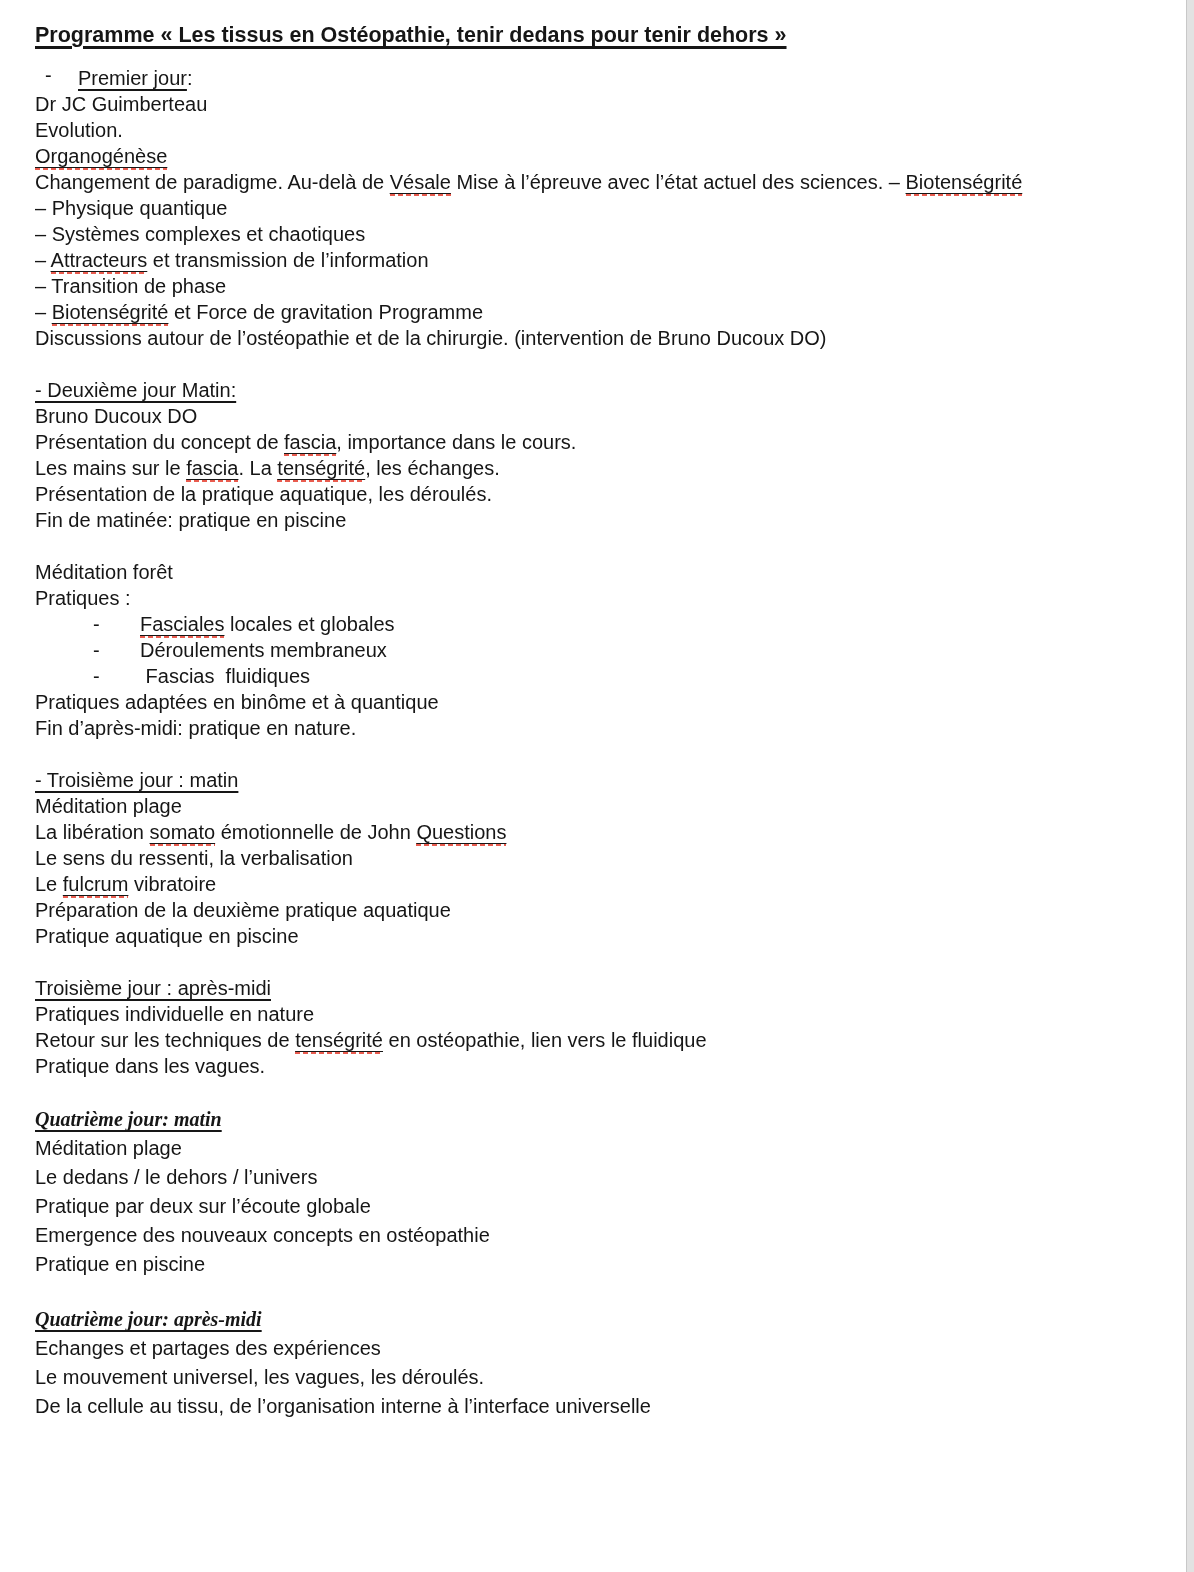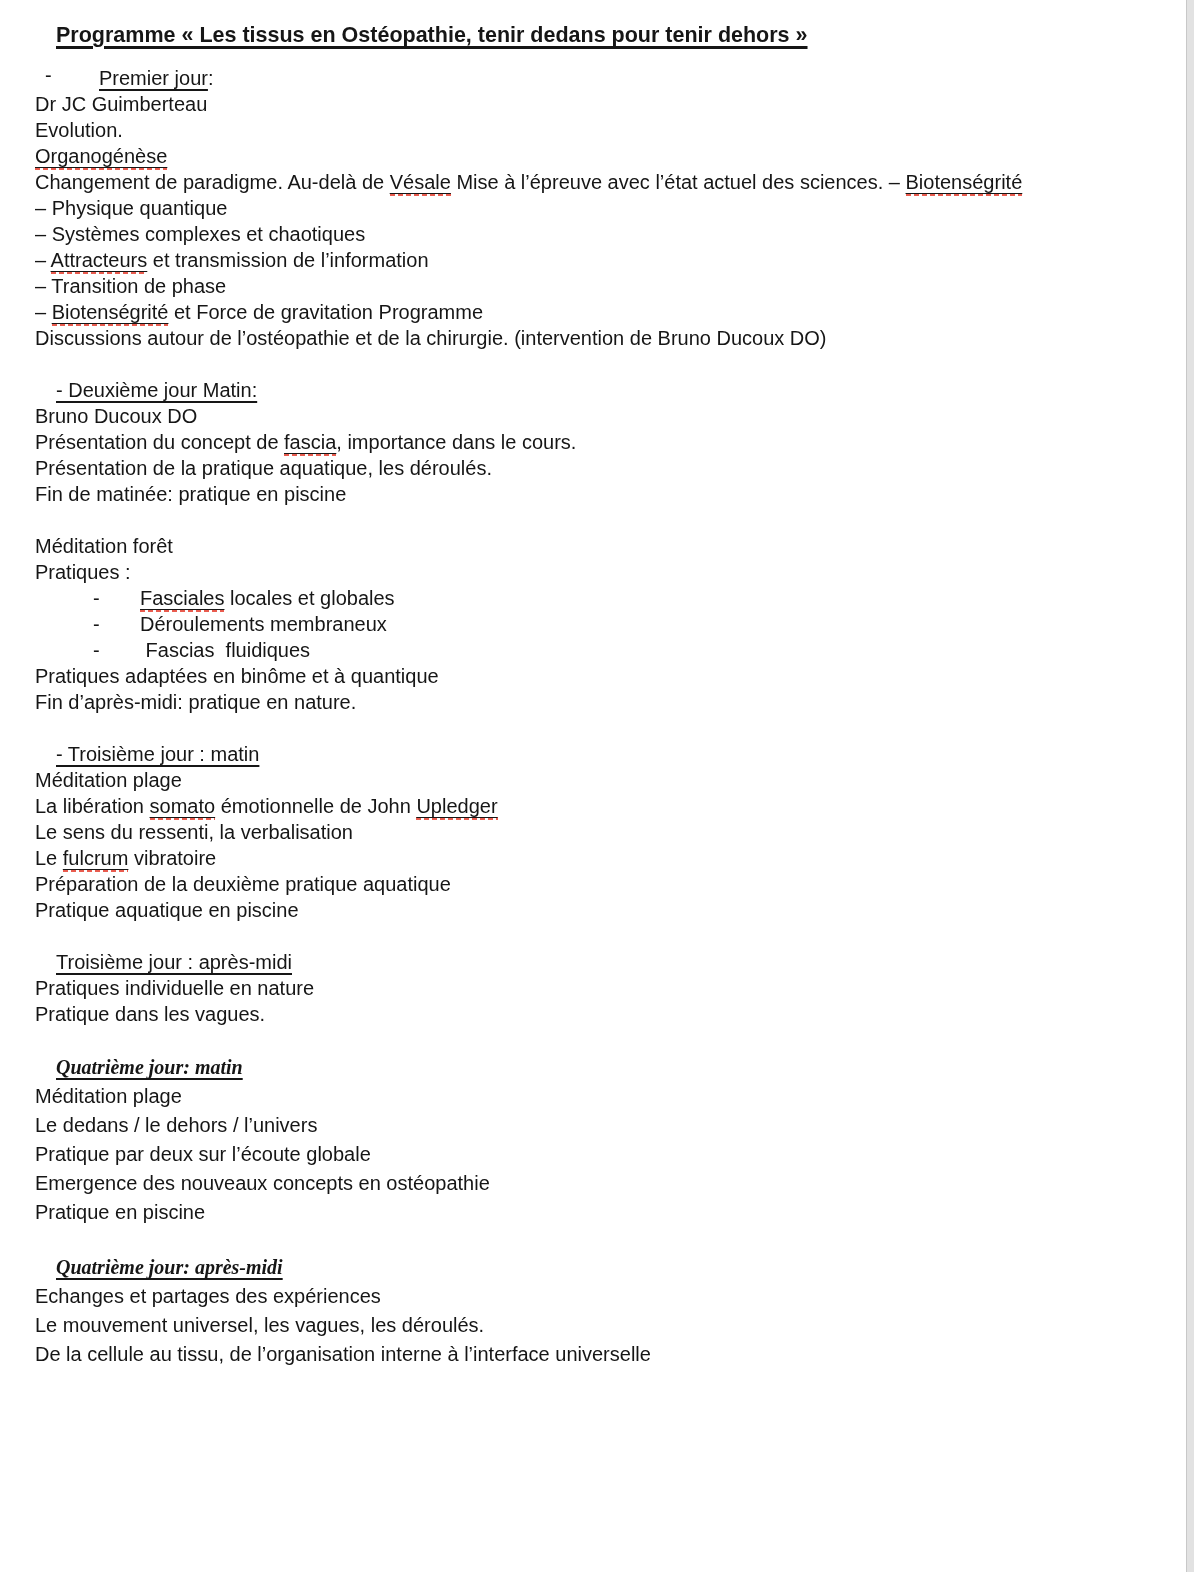--- a/index.html
+++ b/index.html
@@ -35,21 +35,20 @@
     font-weight: 700;
     font-style: italic;
     font-size: 20px;
   }
   .hs .u { text-decoration-thickness: 2px; }
   .u {
     text-decoration: underline;
     text-decoration-color: var(--txt, #161616);
     text-decoration-thickness: 1.6px;
     text-underline-offset: 4px;
-    margin-left: 21px;
   }
   .li1 { padding-left: 43px; position: relative; }
   .li1 .dash { position: absolute; left: 10px; top: -3px; }
   .li2 { padding-left: 105px; position: relative; }
   .li2 .dash { position: absolute; left: 58px; }
   
   .sp {
     text-decoration: underline;
     text-decoration-color: var(--txt, #161616);
     text-decoration-thickness: 1.4px;
@@ -84,41 +83,43 @@
     <div class="line text"><span>– Physique quantique</span></div>
     <div class="line text"><span>– Systèmes complexes et chaotiques</span></div>
     <div class="line text"><span>– </span><span class="sp">Attracteurs</span><span> et transmission de l’information</span></div>
     <div class="line text"><span>– Transition de phase</span></div>
     <div class="line text"><span>– </span><span class="sp">Biotenségrité</span><span> et Force de gravitation Programme</span></div>
     <div class="line text"><span>Discussions autour de l’ostéopathie et de la chirurgie. (intervention de Bruno Ducoux DO)</span></div>
     <div class="line blank"></div>
     <div class="line hu"><span class="u">- Deuxième jour Matin:</span></div>
     <div class="line text"><span>Bruno Ducoux DO</span></div>
     <div class="line text"><span>Présentation du concept de </span><span class="sp">fascia</span><span>, importance dans le cours.</span></div>
+    <div class="line text"><span>Les mains sur le </span><span class="sp">fascia</span><span>. La </span><span class="sp">tenségrité</span><span>, les échanges.</span></div>
     <div class="line text"><span>Présentation de la pratique aquatique, les déroulés.</span></div>
     <div class="line text"><span>Fin de matinée: pratique en piscine</span></div>
     <div class="line blank"></div>
     <div class="line text"><span>Méditation forêt</span></div>
     <div class="line text"><span>Pratiques :</span></div>
     <div class="line li2"><span class="dash">-</span><span class="sp">Fasciales</span><span> locales et globales</span></div>
     <div class="line li2"><span class="dash">-</span><span>Déroulements membraneux</span></div>
     <div class="line li2"><span class="dash">-</span><span> Fascias  fluidiques</span></div>
     <div class="line text"><span>Pratiques adaptées en binôme et à quantique</span></div>
     <div class="line text"><span>Fin d’après-midi: pratique en nature.</span></div>
     <div class="line blank"></div>
     <div class="line hu"><span class="u">- Troisième jour : matin</span></div>
     <div class="line text"><span>Méditation plage</span></div>
-    <div class="line text"><span>La libération </span><span class="sp">somato</span><span> émotionnelle de John </span><span class="sp">Upledger</span></div>
+    <div class="line text"><span>La libération </span><span class="sp">somato</span><span> émotionnelle de John </span><span class="sp">Questions</span></div>
     <div class="line text"><span>Le sens du ressenti, la verbalisation</span></div>
     <div class="line text"><span>Le </span><span class="sp">fulcrum</span><span> vibratoire</span></div>
     <div class="line text"><span>Préparation de la deuxième pratique aquatique</span></div>
     <div class="line text"><span>Pratique aquatique en piscine</span></div>
     <div class="line blank"></div>
     <div class="line hu"><span class="u">Troisième jour : après-midi</span></div>
     <div class="line text"><span>Pratiques individuelle en nature</span></div>
+    <div class="line text"><span>Retour sur les techniques de </span><span class="sp">tenségrité</span><span> en ostéopathie, lien vers le fluidique</span></div>
     <div class="line text"><span>Pratique dans les vagues.</span></div>
     <div class="line blank"></div>
     <div class="line hs wide"><span class="u">Quatrième jour: matin</span></div>
     <div class="line text wide"><span>Méditation plage</span></div>
     <div class="line text wide"><span>Le dedans / le dehors / l’univers</span></div>
     <div class="line text wide"><span>Pratique par deux sur l’écoute globale</span></div>
     <div class="line text wide"><span>Emergence des nouveaux concepts en ostéopathie</span></div>
     <div class="line text wide"><span>Pratique en piscine</span></div>
     <div class="line blank wide"></div>
     <div class="line hs wide"><span class="u">Quatrième jour: après-midi</span></div>

